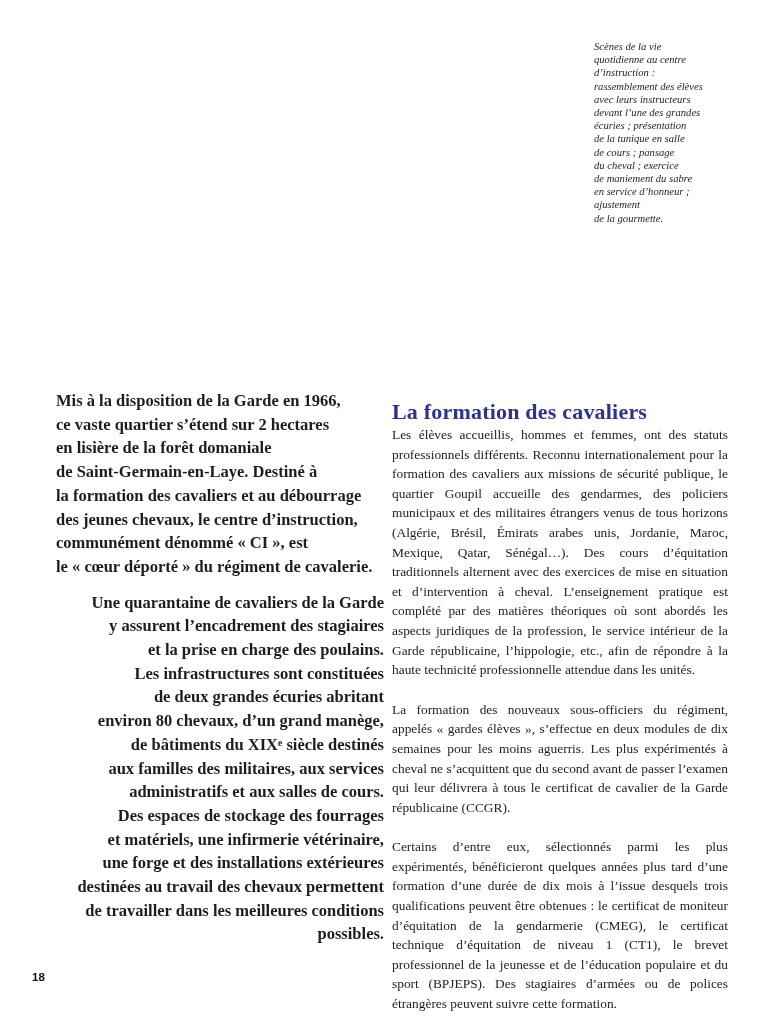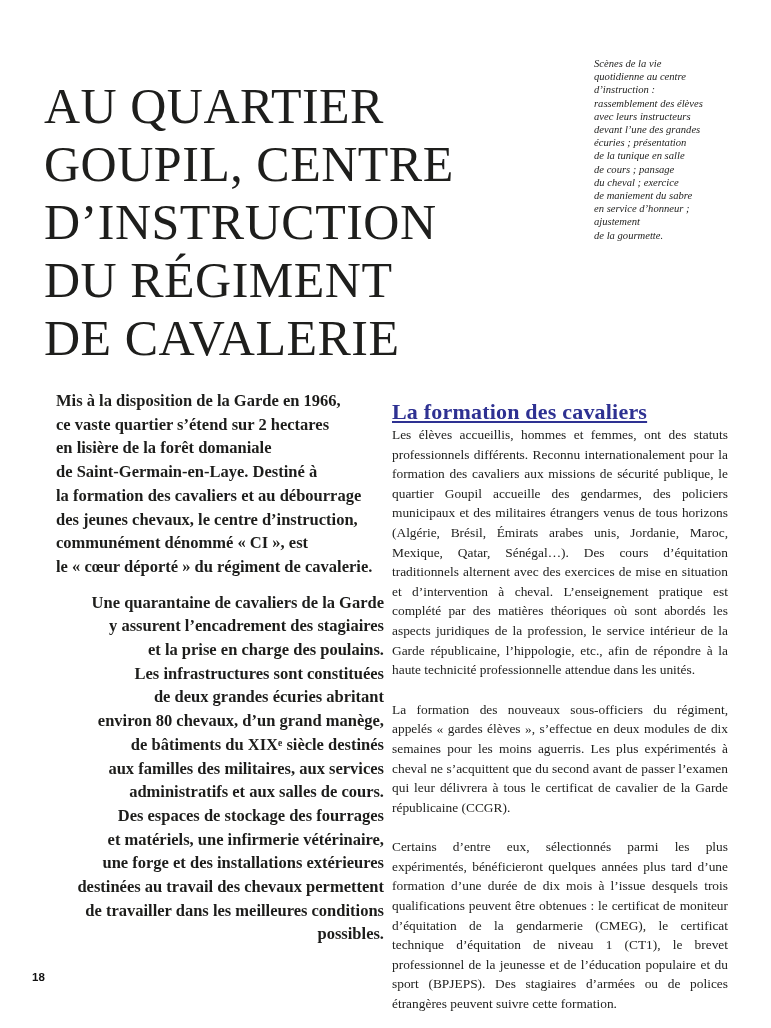--- a/index.html
+++ b/index.html
@@ -24,21 +24,21 @@
     font-size: 50px;
     line-height: 58px;
     font-weight: 400;
     letter-spacing: 0.5px;
     color: #1e1e1c;
     white-space: pre-line;
   }
   .photo-caption {
     position: absolute;
     left: 594px;
-    top: 57px;
+    top: 40px;
     width: 160px;
     font-style: italic;
     font-size: 10.6px;
     line-height: 13.2px;
     color: #1d1d1b;
     white-space: pre-line;
   }
   .intro {
     position: absolute;
     left: 44px;
@@ -58,21 +58,20 @@
     text-align: right;
   }
   .section-heading {
     position: absolute;
     left: 392px;
     top: 381px;
     width: 344px;
     font-size: 22px;
     font-weight: bold;
     letter-spacing: 0.2px;
-    text-decoration: underline;
     
   }
   .body-column {
     position: absolute;
     left: 392px;
     top: 425px;
     width: 344px;
     font-size: 13.4px;
     line-height: 19.6px;
     text-align: justify;
@@ -89,25 +88,20 @@
     font-weight: bold;
     font-size: 11.5px;
     color: #111111;
   }
 </style>
 </head>
 <body>
 
 <div class="page">
 
-  <h1 class="main-title">AU QUARTIER
-GOUPIL, CENTRE
-D’INSTRUCTION
-DU RÉGIMENT
-DE CAVALERIE</h1>
 
   <div class="photo-caption">Scènes de la vie
 quotidienne au centre
 d’instruction :
 rassemblement des élèves
 avec leurs instructeurs
 devant l’une des grandes
 écuries ; présentation
 de la tunique en salle
 de cours ; pansage

